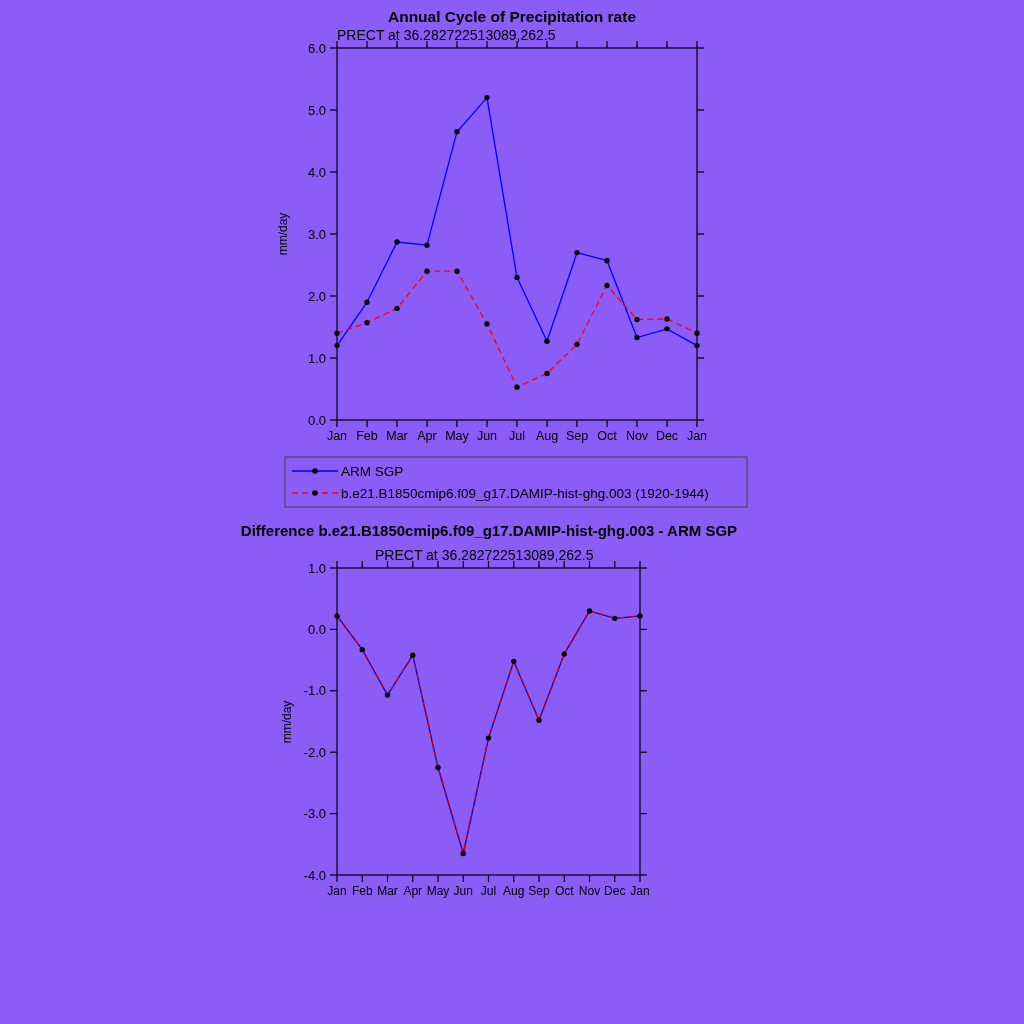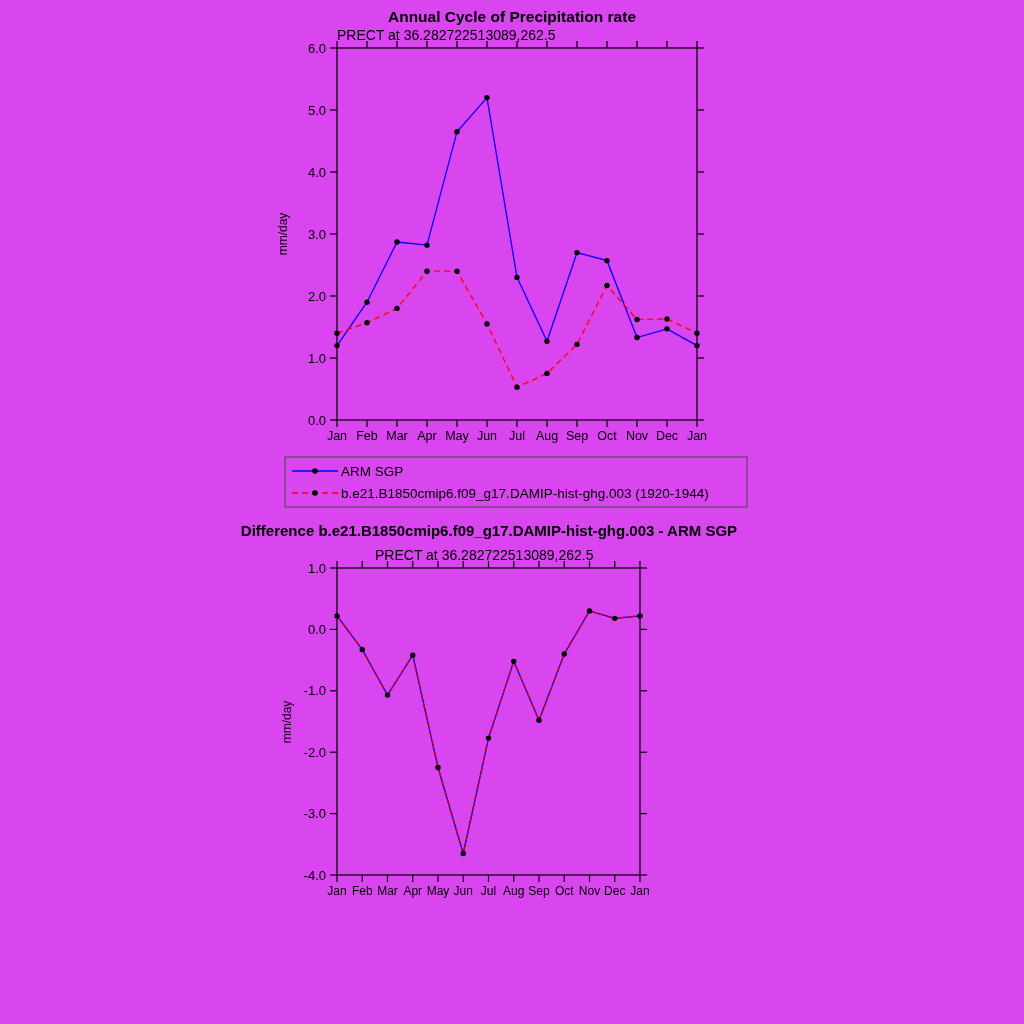--- a/index.html
+++ b/index.html
@@ -1,16 +1,16 @@
 <!DOCTYPE html>
 <html><head>
 <meta charset="utf-8">
 <style>
   html,body{margin:0;padding:0;background:#ffffff;}
-  .page{position:relative;width:1024px;height:1024px;background:#d946ef;overflow:hidden;}
+  .page{position:relative;width:1024px;height:1024px;background:#8b5cf6;overflow:hidden;}
   svg text{font-family:"Liberation Sans","DejaVu Sans",sans-serif;fill:#000000;}
   text.title{font-size:15.5px;font-weight:bold;}
   text.title-sm{font-size:15px;}
   text.subtitle{font-size:14px;}
   text.axis-label{font-size:12px;}
   text.legend-text{font-size:13.5px;}
   .legend-box{fill:none;stroke:#444444;stroke-width:1;}
 </style>
 </head>
 <body>

